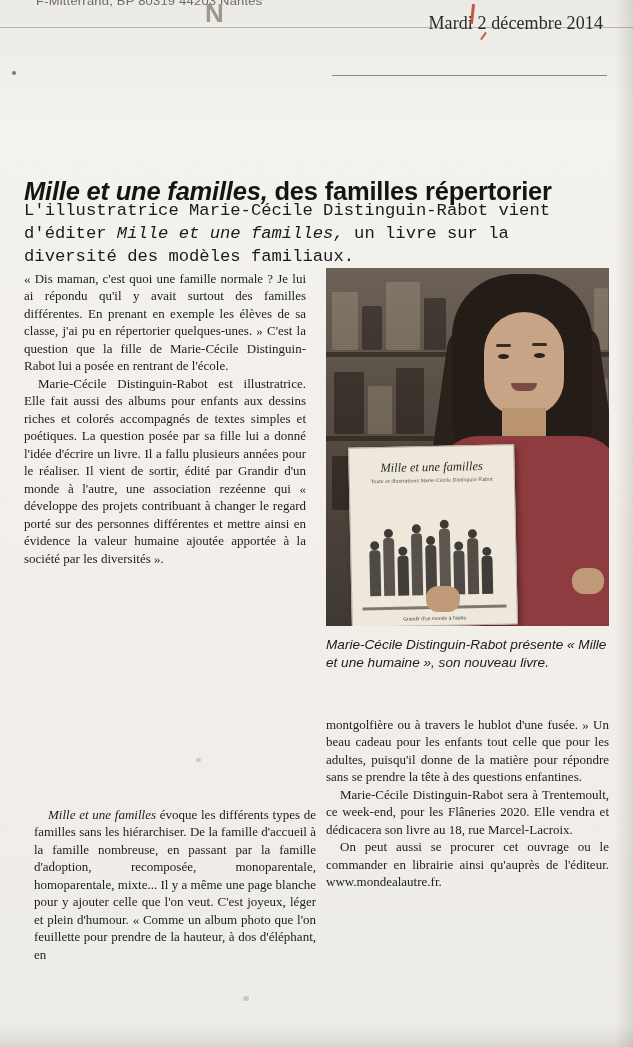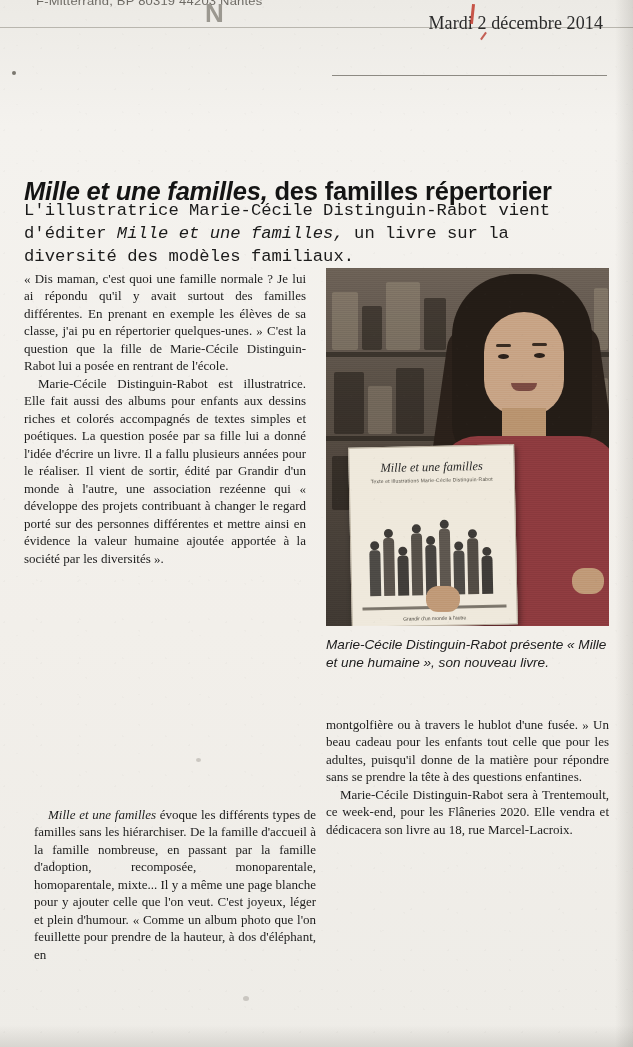--- a/index.html
+++ b/index.html
@@ -506,20 +506,21 @@
 
       <div class="photo-grain"></div>
     </div>
   </div>
 
   <div class="caption">Marie-Cécile Distinguin-Rabot présente « Mille et une humaine », son nouveau livre.</div>
 
   <div class="col" id="col-right-lower">
     <p class="noind">montgolfière ou à travers le hublot d'une fusée. » Un beau cadeau pour les enfants tout celle que pour les adultes, puisqu'il donne de la matière pour répondre sans se prendre la tête à des questions enfantines.</p>
     <p>Marie-Cécile Distinguin-Rabot sera à Trentemoult, ce week-end, pour les Flâneries 2020. Elle vendra et dédicacera son livre au 18, rue Marcel-Lacroix.</p>
+    <p>On peut aussi se procurer cet ouvrage ou le commander en librairie ainsi qu'auprès de l'éditeur. www.mondealautre.fr.</p>
   </div>
 
   <div class="smudge" style="left:196px; top:758px; width:5px; height:4px;"></div>
   <div class="smudge" style="left:243px; top:996px; width:6px; height:5px;"></div>
   <div class="smudge" style="left:52px;  top:860px; width:3px; height:3px;"></div>
 
   <div class="grain"></div>
   <div class="edge-shadow"></div>
   <div class="edge-shadow-b"></div>
 </div>

